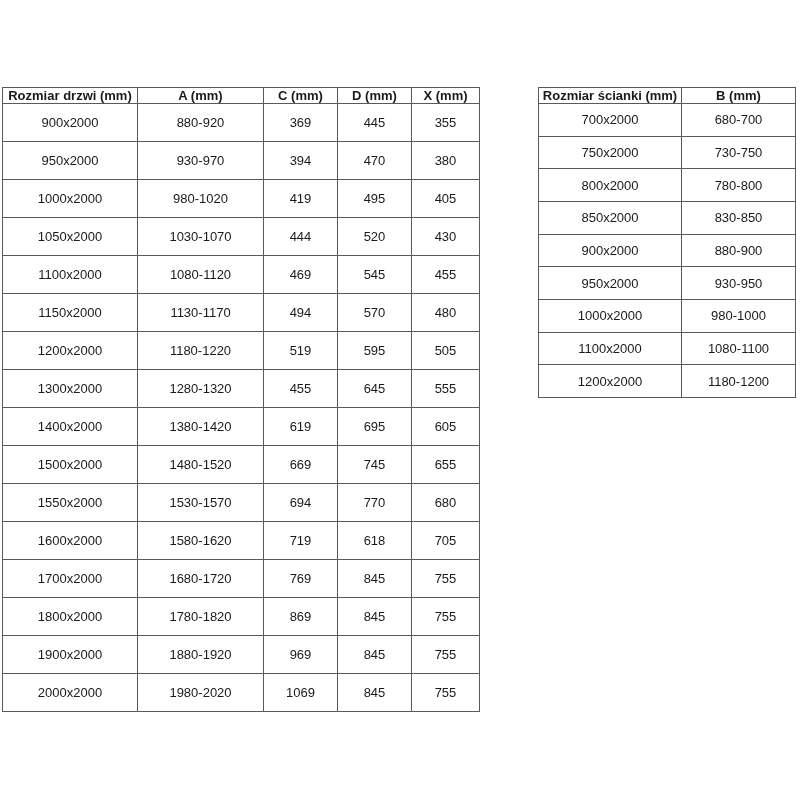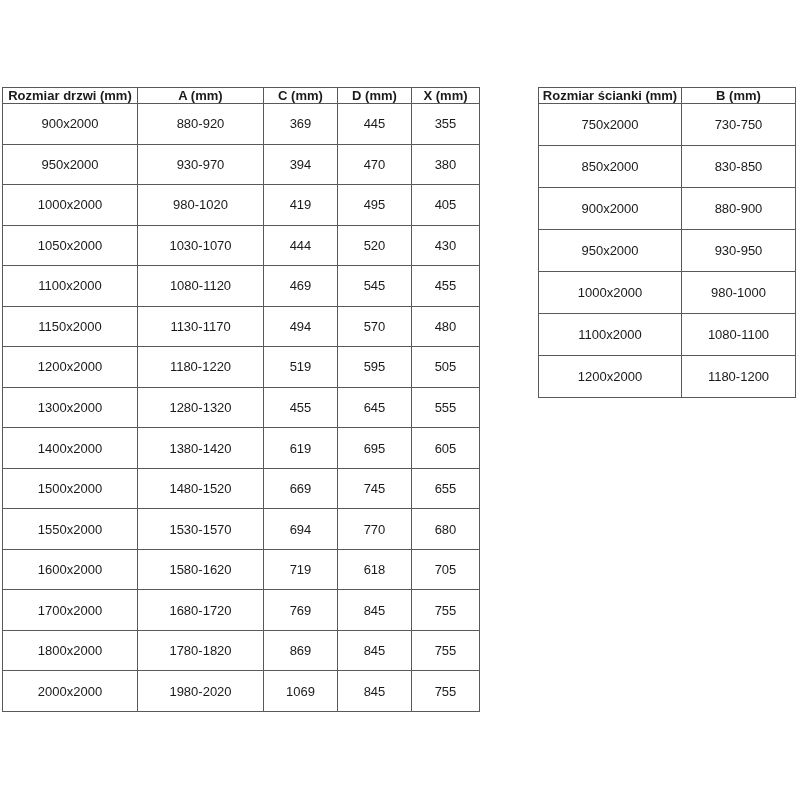--- a/index.html
+++ b/index.html
@@ -172,20 +172,27 @@
           <td>755</td>
         </tr>
         <tr>
           <td>1800x2000</td>
           <td>1780-1820</td>
           <td>869</td>
           <td>845</td>
           <td>755</td>
         </tr>
         <tr>
+          <td>1900x2000</td>
+          <td>1880-1920</td>
+          <td>969</td>
+          <td>845</td>
+          <td>755</td>
+        </tr>
+        <tr>
           <td>2000x2000</td>
           <td>1980-2020</td>
           <td>1069</td>
           <td>845</td>
           <td>755</td>
         </tr>
       </tbody>
   </table>
 
   <table class="spec" id="walls-table">
@@ -194,24 +201,32 @@
         <col class="c2">
     </colgroup>
     <thead>
         <tr>
           <th>Rozmiar ścianki (mm)</th>
           <th>B (mm)</th>
         </tr>
       </thead>
     <tbody>
         <tr>
+          <td>700x2000</td>
+          <td>680-700</td>
+        </tr>
+        <tr>
           <td>750x2000</td>
           <td>730-750</td>
         </tr>
         <tr>
+          <td>800x2000</td>
+          <td>780-800</td>
+        </tr>
+        <tr>
           <td>850x2000</td>
           <td>830-850</td>
         </tr>
         <tr>
           <td>900x2000</td>
           <td>880-900</td>
         </tr>
         <tr>
           <td>950x2000</td>
           <td>930-950</td>

